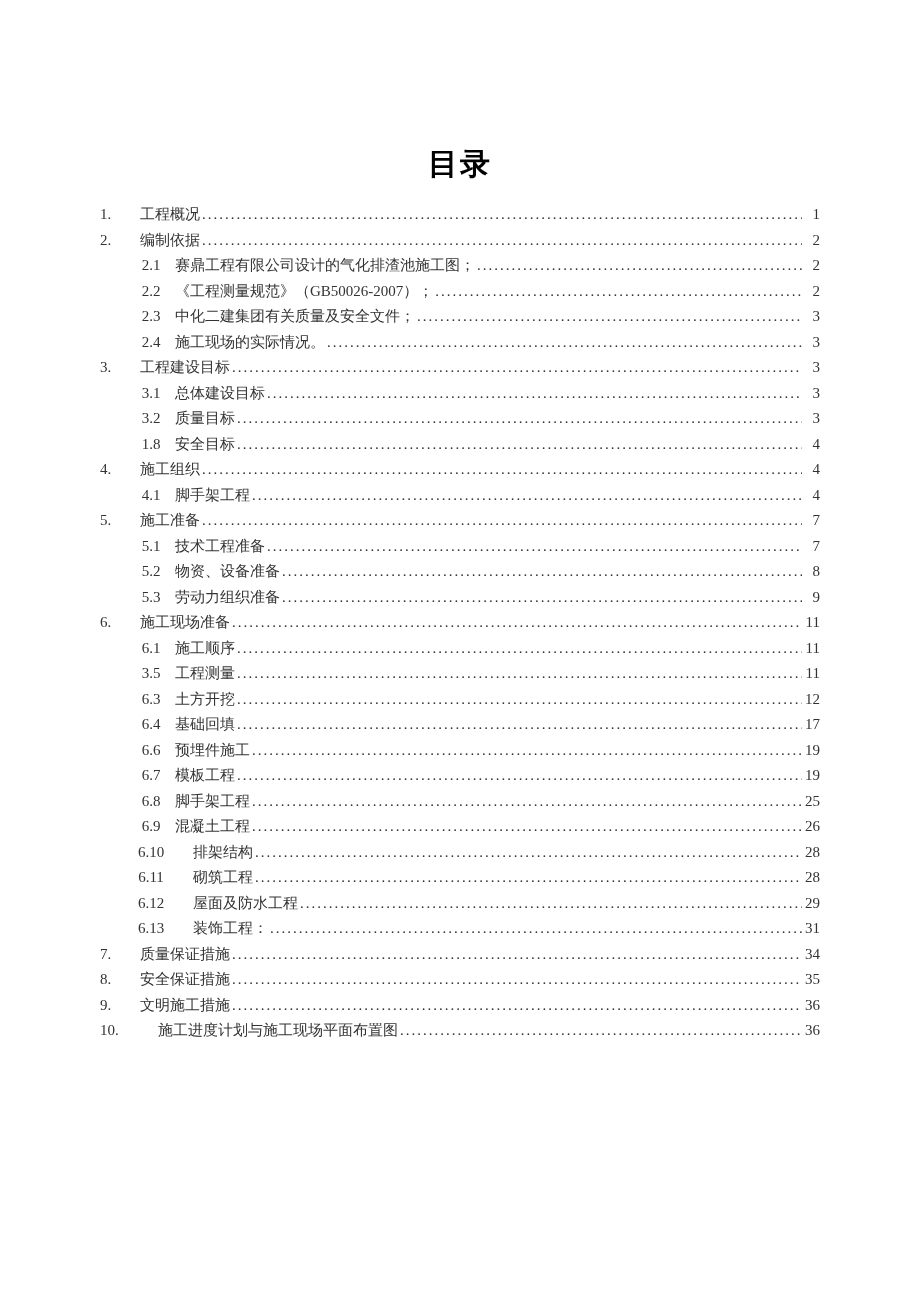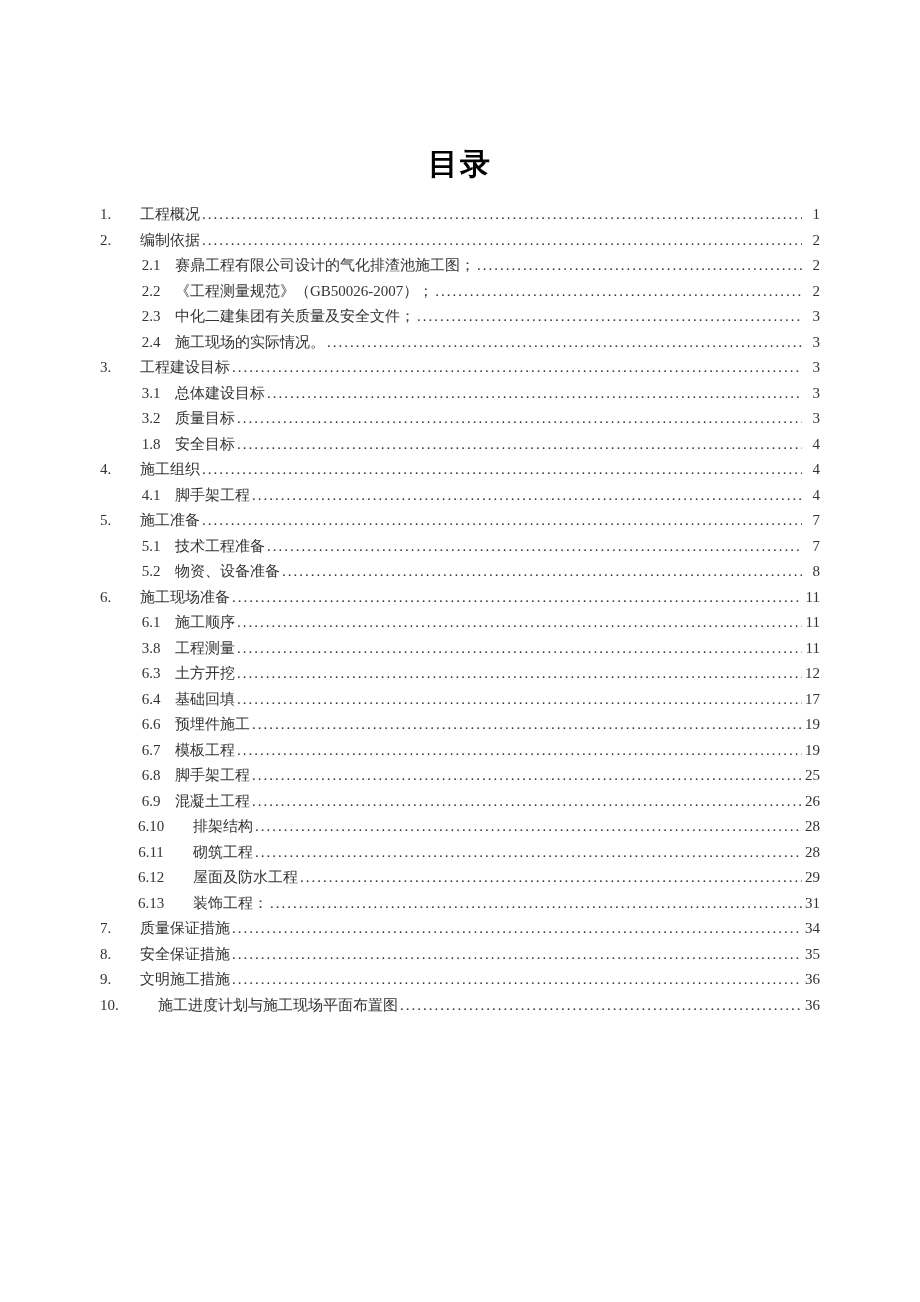--- a/index.html
+++ b/index.html
@@ -159,33 +159,39 @@
       <span class="toc-leader"></span>
       <span class="toc-page">7</span>
     </div>
     <div class="toc-row">
       <span class="toc-num-l2">5.2</span>
       <span class="toc-text">物资、设备准备</span>
       <span class="toc-leader"></span>
       <span class="toc-page">8</span>
     </div>
     <div class="toc-row">
+      <span class="toc-num-l2">5.3</span>
+      <span class="toc-text">劳动力组织准备</span>
+      <span class="toc-leader"></span>
+      <span class="toc-page">9</span>
+    </div>
+    <div class="toc-row">
       <span class="toc-num-l1">6.</span>
       <span class="toc-text">施工现场准备</span>
       <span class="toc-leader"></span>
       <span class="toc-page">11</span>
     </div>
     <div class="toc-row">
       <span class="toc-num-l2">6.1</span>
       <span class="toc-text">施工顺序</span>
       <span class="toc-leader"></span>
       <span class="toc-page">11</span>
     </div>
     <div class="toc-row">
-      <span class="toc-num-l2">3.8</span>
+      <span class="toc-num-l2">3.5</span>
       <span class="toc-text">工程测量</span>
       <span class="toc-leader"></span>
       <span class="toc-page">11</span>
     </div>
     <div class="toc-row">
       <span class="toc-num-l2">6.3</span>
       <span class="toc-text">土方开挖</span>
       <span class="toc-leader"></span>
       <span class="toc-page">12</span>
     </div>

